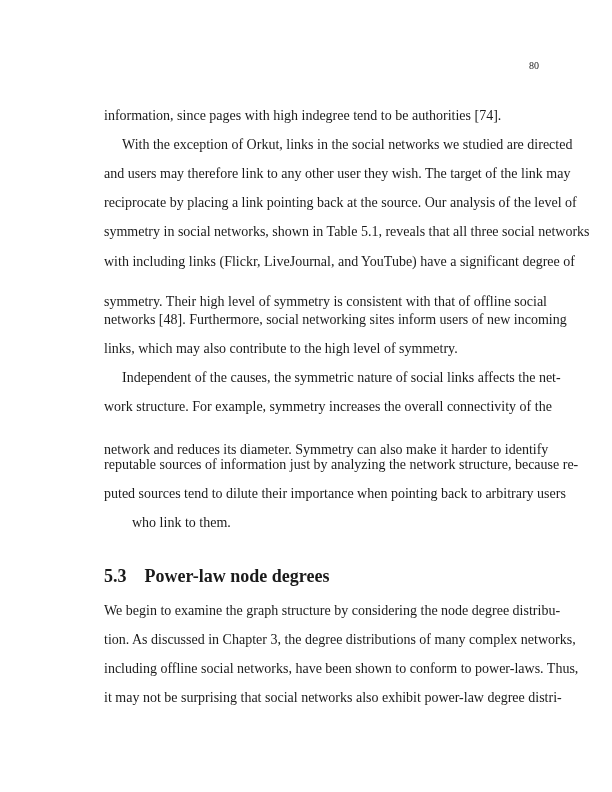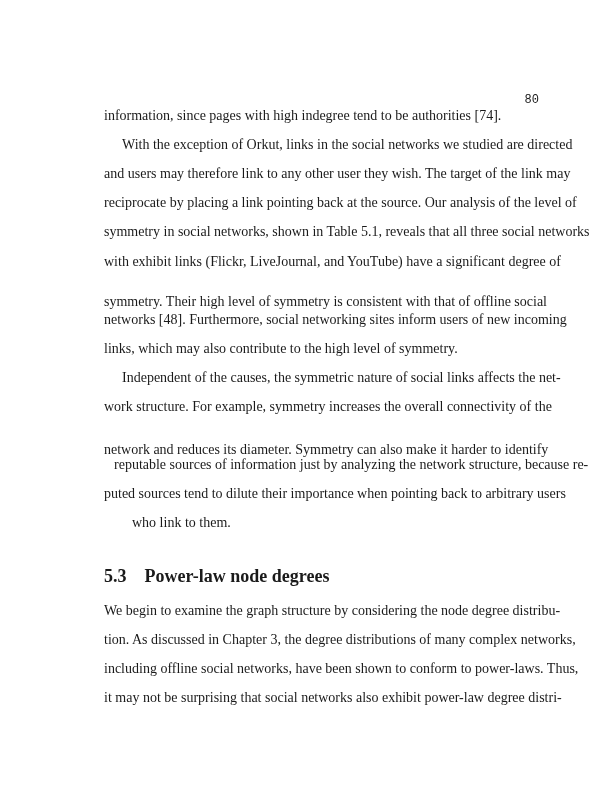--- a/index.html
+++ b/index.html
@@ -1,44 +1,44 @@
 <!DOCTYPE html>
 <html><head>
 <meta charset="utf-8">
 <style>
   html, body { margin: 0; padding: 0; background: #ffffff; }
   body { width: 612px; height: 792px; position: relative; overflow: hidden;
          font-family: "Liberation Serif", "DejaVu Serif", serif; color: #1a1a1a; }
-  .page-number { position: absolute; right: 73px; top: 93px; font-size: 12px; font-family: Liberation Mono, monospace; }
+  .page-number { position: absolute; right: 73px; top: 60px; font-size: 10px; }
   .line { position: absolute; left: 104px; width: 434px; font-size: 14px; line-height: 14px;
           white-space: nowrap; }
   .line.just { text-align: justify; text-align-last: justify; }
   .line.indent { left: 122px; width: 416px; }
   .heading { position: absolute; left: 104px; top: 566px; font-size: 18px; font-weight: bold; }
   .heading .num { display: inline-block; width: 36px; }
 </style>
 </head>
 <body>
 
 <div class="page-number">80</div>
 
 <div id="body-text">
     <div class="line" style="top: 109px;">information, since pages with high indegree tend to be authorities [74].</div>
     <div class="line just indent" style="top: 138.1px;">With the exception of Orkut, links in the social networks we studied are directed</div>
     <div class="line just" style="top: 167.2px;">and users may therefore link to any other user they wish. The target of the link may</div>
     <div class="line just" style="top: 196.3px;">reciprocate by placing a link pointing back at the source. Our analysis of the level of</div>
     <div class="line just" style="top: 225.4px;">symmetry in social networks, shown in Table 5.1, reveals that all three social networks</div>
-    <div class="line just" style="top: 254.5px;">with exhibit links (Flickr, LiveJournal, and YouTube) have a significant degree of</div>
+    <div class="line just" style="top: 254.5px;">with including links (Flickr, LiveJournal, and YouTube) have a significant degree of</div>
     <div class="line just" style="top: 295px;">symmetry.  Their high level of symmetry is consistent with that of offline social</div>
     <div class="line just" style="top: 312.7px;">networks [48].  Furthermore, social networking sites inform users of new incoming</div>
     <div class="line" style="top: 341.8px;">links, which may also contribute to the high level of symmetry.</div>
     <div class="line just indent" style="top: 370.9px;">Independent of the causes, the symmetric nature of social links affects the net-</div>
     <div class="line just" style="top: 400px;">work structure.  For example, symmetry increases the overall connectivity of the</div>
     <div class="line just" style="top: 429.1px; margin-top: 14px;">network and reduces its diameter.  Symmetry can also make it harder to identify</div>
-    <div class="line just" style="top: 458.2px; margin-left: 10px;">reputable sources of information just by analyzing the network structure, because re-</div>
+    <div class="line just" style="top: 458.2px;">reputable sources of information just by analyzing the network structure, because re-</div>
     <div class="line just" style="top: 487.3px;">puted sources tend to dilute their importance when pointing back to arbitrary users</div>
     <div class="line" style="top: 516.4px; margin-left: 28px;">who link to them.</div>
   </div>
 
 <div class="heading">
   <span class="num">5.3</span>
   <span>Power-law node degrees</span>
 </div>
 
 <div id="section-text">

